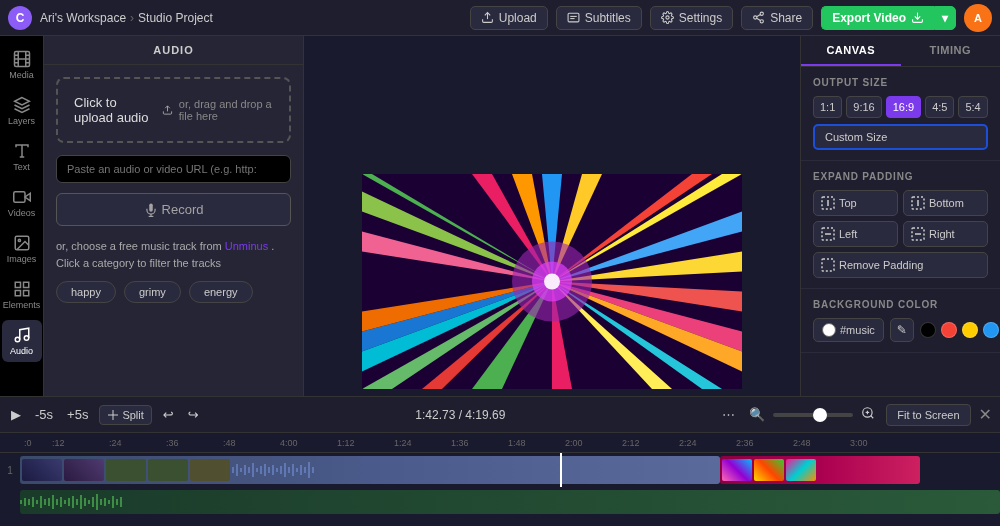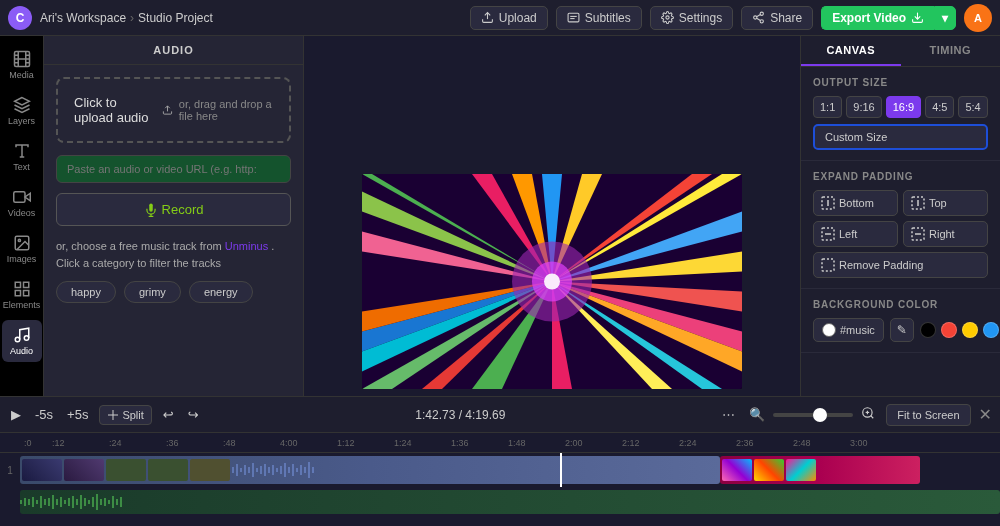--- a/index.html
+++ b/index.html
@@ -27,22 +27,22 @@
     .sidebar-icon { display: flex; flex-direction: column; align-items: center; gap: 2px; padding: 6px 4px; border-radius: 6px; cursor: pointer; width: 40px; color: #888; font-size: 9px; }
     .sidebar-icon.active { background: #2a2a3e; color: #fff; }
     .sidebar-icon svg { width: 18px; height: 18px; }
 
     
     #left-panel { width: 260px; background: #252535; border-right: 1px solid #333; display: flex; flex-direction: column; overflow: hidden; }
     .panel-title { text-align: center; font-size: 11px; font-weight: 700; letter-spacing: 1px; color: #ccc; padding: 8px; border-bottom: 1px solid #333; }
     .upload-area { margin: 12px; border: 2px dashed #555; border-radius: 8px; padding: 16px; display: flex; flex-direction: row; align-items: center; gap: 6px; cursor: pointer; }
     .upload-text { font-size: 13px; color: #ddd; font-weight: 500; display: flex; align-items: center; gap: 5px; }
     .upload-sub { font-size: 11px; color: #888; }
-    .url-input { margin: 0 12px 10px; background: #14532d; border: 1px solid #444; border-radius: 6px; padding: 7px 10px; color: #aaa; font-size: 11px; width: calc(100% - 24px); }
-    .record-btn { margin: 0 12px 12px; display: flex; align-items: center; justify-content: center; gap: 4px; background: #2a2a3e; border: 1px solid #555; border-radius: 6px; padding: 8px; cursor: pointer; color: #84cc16; font-size: 13px; font-weight: 500; }
+    .url-input { margin: 0 12px 10px; background: #000000; border: 1px solid #444; border-radius: 6px; padding: 7px 10px; color: #aaa; font-size: 11px; width: calc(100% - 24px); }
+    .record-btn { margin: 0 12px 12px; display: flex; align-items: center; justify-content: center; gap: 4px; background: #2a2a3e; border: 1px solid #555; border-radius: 6px; padding: 8px; cursor: pointer; color: #a3a3a3; font-size: 13px; font-weight: 500; }
     .music-text { margin: 0 12px; font-size: 11px; color: #aaa; line-height: 1.5; }
     .music-text a { color: #7c3aed; text-decoration: none; }
     .music-tags { display: flex; gap: 8px; margin: 10px 12px; }
     .music-tag { background: #2a2a3e; border: 1px solid #444; border-radius: 20px; padding: 4px 14px; font-size: 11px; color: #ccc; cursor: pointer; }
 
     
     #canvas-area { flex: 1; background: #1a1a2e; display: flex; flex-direction: column; align-items: center; justify-content: center; position: relative; overflow: hidden; }
     .canvas-preview { width: 380px; height: 215px; position: relative; border-radius: 2px; overflow: hidden; display: flex; align-items: center; justify-content: center; background: #000; }
     .swirl-canvas { width: 100%; height: 100%; }
 
@@ -321,28 +321,28 @@
       <button class="custom-btn">Custom Size</button>
     </div>
     <div class="panel-section">
       <div class="section-label">EXPAND PADDING</div>
       <div class="expand-grid">
         <button class="expand-btn">
           <svg viewBox="0 0 14 14" fill="none" stroke="currentColor" stroke-width="1.5">
               <rect x="1" y="1" width="12" height="12" rx="1" stroke-dasharray="2,2"></rect>
               <line x1="7" y1="4" x2="7" y2="10"></line>
             </svg>
-          <span>Bottom</span>
+          <span>Top</span>
         </button>
         <button class="expand-btn">
           <svg viewBox="0 0 14 14" fill="none" stroke="currentColor" stroke-width="1.5">
               <rect x="1" y="1" width="12" height="12" rx="1" stroke-dasharray="2,2"></rect>
               <line x1="7" y1="4" x2="7" y2="10"></line>
             </svg>
-          <span>Top</span>
+          <span>Bottom</span>
         </button>
         <button class="expand-btn">
           <svg viewBox="0 0 14 14" fill="none" stroke="currentColor" stroke-width="1.5">
               <rect x="1" y="1" width="12" height="12" rx="1" stroke-dasharray="2,2"></rect>
               <line x1="4" y1="7" x2="10" y2="7"></line>
             </svg>
           <span>Left</span>
         </button>
         <button class="expand-btn">
           <svg viewBox="0 0 14 14" fill="none" stroke="currentColor" stroke-width="1.5">

